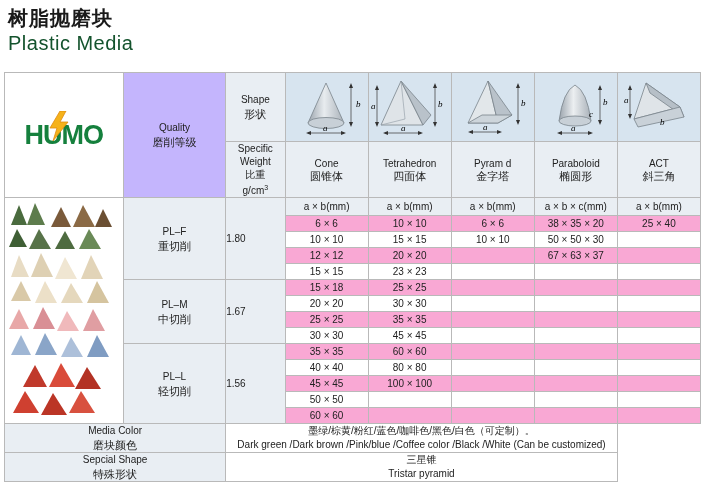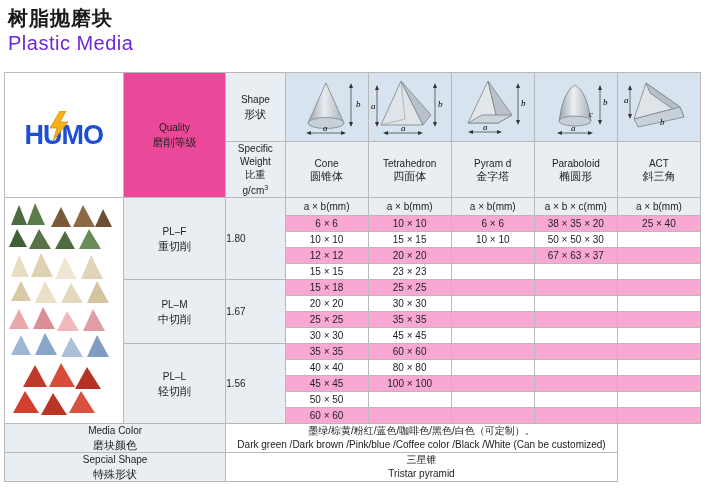--- a/index.html
+++ b/index.html
@@ -13,21 +13,21 @@
   }
   .page{position:relative;width:622px;height:488px;}
 
   
   .header{padding:6px 0 0 8px;}
   .title-cn{
     font-size:20px;font-weight:bold;color:#1a1a1a;
     letter-spacing:1px;line-height:24px;
   }
   .title-en{
-    font-size:20px;color:#6d28d9;line-height:26px;
+    font-size:20px;color:#14532d;line-height:26px;
     letter-spacing:0.5px;
   }
 
   
   table.main{
     border-collapse:collapse;
     position:absolute;
     left:4px;top:72px;
     width:697px;
     table-layout:fixed;
@@ -43,30 +43,30 @@
   
   col.c-photo{width:110px;}
   col.c-quality{width:95px;}
   col.c-spec{width:55px;}
   col.c-shape{width:77px;}
 
   
   .logo-cell{background:#ffffff;height:78px;text-align:center;}
   .logo-wrap{display:inline-block;position:relative;}
   .logo-text{
-    font-size:27px;font-weight:bold;color:#1d4ed8;
+    font-size:27px;font-weight:bold;color:#15803d;
     letter-spacing:-1px;font-family:"Liberation Sans", sans-serif;
   }
   .logo-bolt{
     position:absolute;left:21px;top:-9px;
     width:0;height:0;
   }
   .logo-bolt svg{display:block;}
   .quality-cell{
-    background:#ec4899;text-align:center;line-height:15px;padding:4px 0;
+    background:#c4b5fd;text-align:center;line-height:15px;padding:4px 0;
   }
   .shape-cell{background:#e9eef3;text-align:center;line-height:15px;}
   .spec-cell{background:#e9eef3;text-align:center;line-height:13px;font-size:9.5px;padding:3px 1px;}
   .shape-img-cell{background:#d7e4ef;height:68px;text-align:center;padding:0;}
   .name-cell{background:#e9eef3;text-align:center;line-height:13px;padding:3px 0;font-size:10px;}
   .unit-cell{background:#e9eef3;text-align:center;font-size:9.5px;height:17px;}
 
   .grade-cell{background:#e9eef3;text-align:center;line-height:15px;font-size:11px;}
   .weight-cell{background:#e9eef3;text-align:left;font-size:12px;}
   .photo-cell{background:#ffffff;padding:0;}

